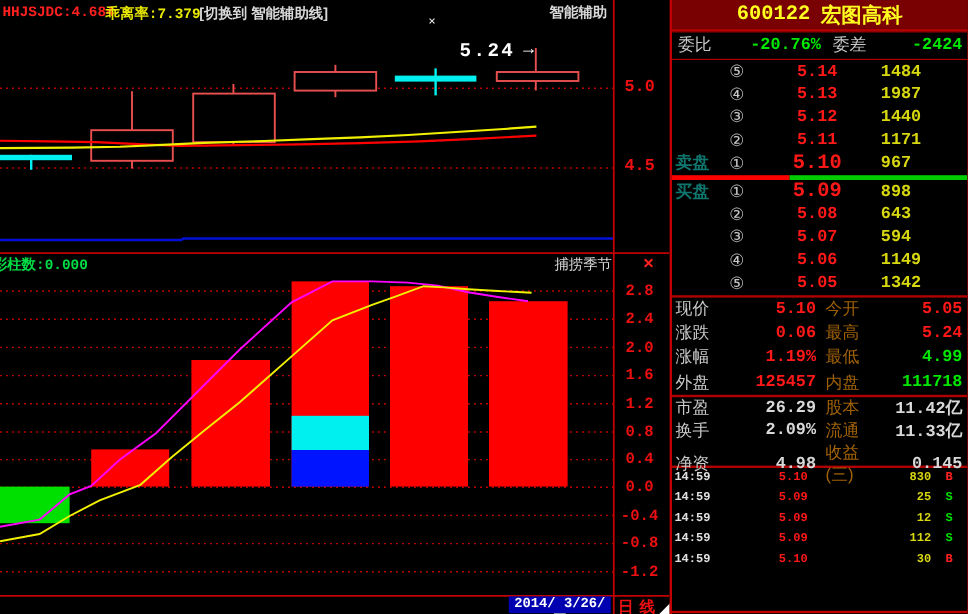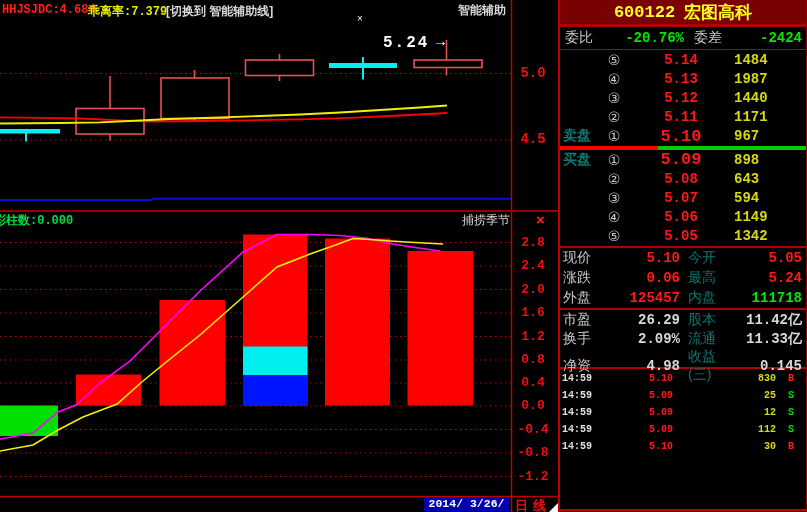--- a/index.html
+++ b/index.html
@@ -42,21 +42,21 @@
   .lvl-row .slab{color:#0f766e;padding-left:3px;font-weight:bold;font-family:Liberation Serif, serif;}
   .lvl-row .circ{color:#c8c8c8;text-align:center;font-size:14px;}
   .lvl-row .prc{color:#ff1818;font-weight:bold;text-align:center;}
   .lvl-row .vol{color:#d8d810;font-weight:bold;text-align:left;padding-right:5px;}
   .lvl-row.em .prc{font-size:17px;}
   #split-bar{height:4px;display:flex;}
   #split-bar .r{background:#ff0000;}
   #split-bar .g{background:#00cc00;flex:1;}
   .det-row{height:20.2px;display:grid;grid-template-columns:40px 80px 58px 1fr;align-items:center;font-size:14px;}
   .det-row .lab{color:#c8c8c8;padding-left:3px;}
-  .det-row .lab2{color:#0f766e;padding-left:8px;}
+  .det-row .lab2{color:#a16207;padding-left:8px;}
   .det-row .v1{text-align:right;font-weight:bold;}
   .det-row .v2{text-align:right;font-weight:bold;padding-right:4px;}
   .fin-row{height:19px;}
   .tick-row{height:17.2px;display:grid;grid-template-columns:48px 1fr 62px 30px;align-items:center;font-size:10px;}
   .tick-row .tm{color:#e0e0e0;font-weight:bold;padding-left:2px;}
   .tick-row .prc{color:#ff1818;font-weight:bold;text-align:center;}
   .tick-row .vol{color:#d8d810;font-weight:bold;text-align:right;}
   .tick-row .side{font-weight:bold;text-align:center;}
   .side-B{color:#ff2020;}
   .side-S{color:#00e000;}
@@ -248,20 +248,26 @@
           <span class="lab2">今开</span>
           <span class="v2 mono c-red">5.05</span>
         </div>
         <div class=" det-row">
           <span class="lab">涨跌</span>
           <span class="v1 mono c-red">0.06</span>
           <span class="lab2">最高</span>
           <span class="v2 mono c-red">5.24</span>
         </div>
         <div class=" det-row">
+          <span class="lab">涨幅</span>
+          <span class="v1 mono c-red">1.19%</span>
+          <span class="lab2">最低</span>
+          <span class="v2 mono c-green">4.99</span>
+        </div>
+        <div class=" det-row">
           <span class="lab">外盘</span>
           <span class="v1 mono c-red">125457</span>
           <span class="lab2">内盘</span>
           <span class="v2 mono c-green">111718</span>
         </div>
       </div>
     <div class="pdiv"></div>
     <div id="finance">
         <div class="fin-row det-row">
           <span class="lab">市盈</span>

